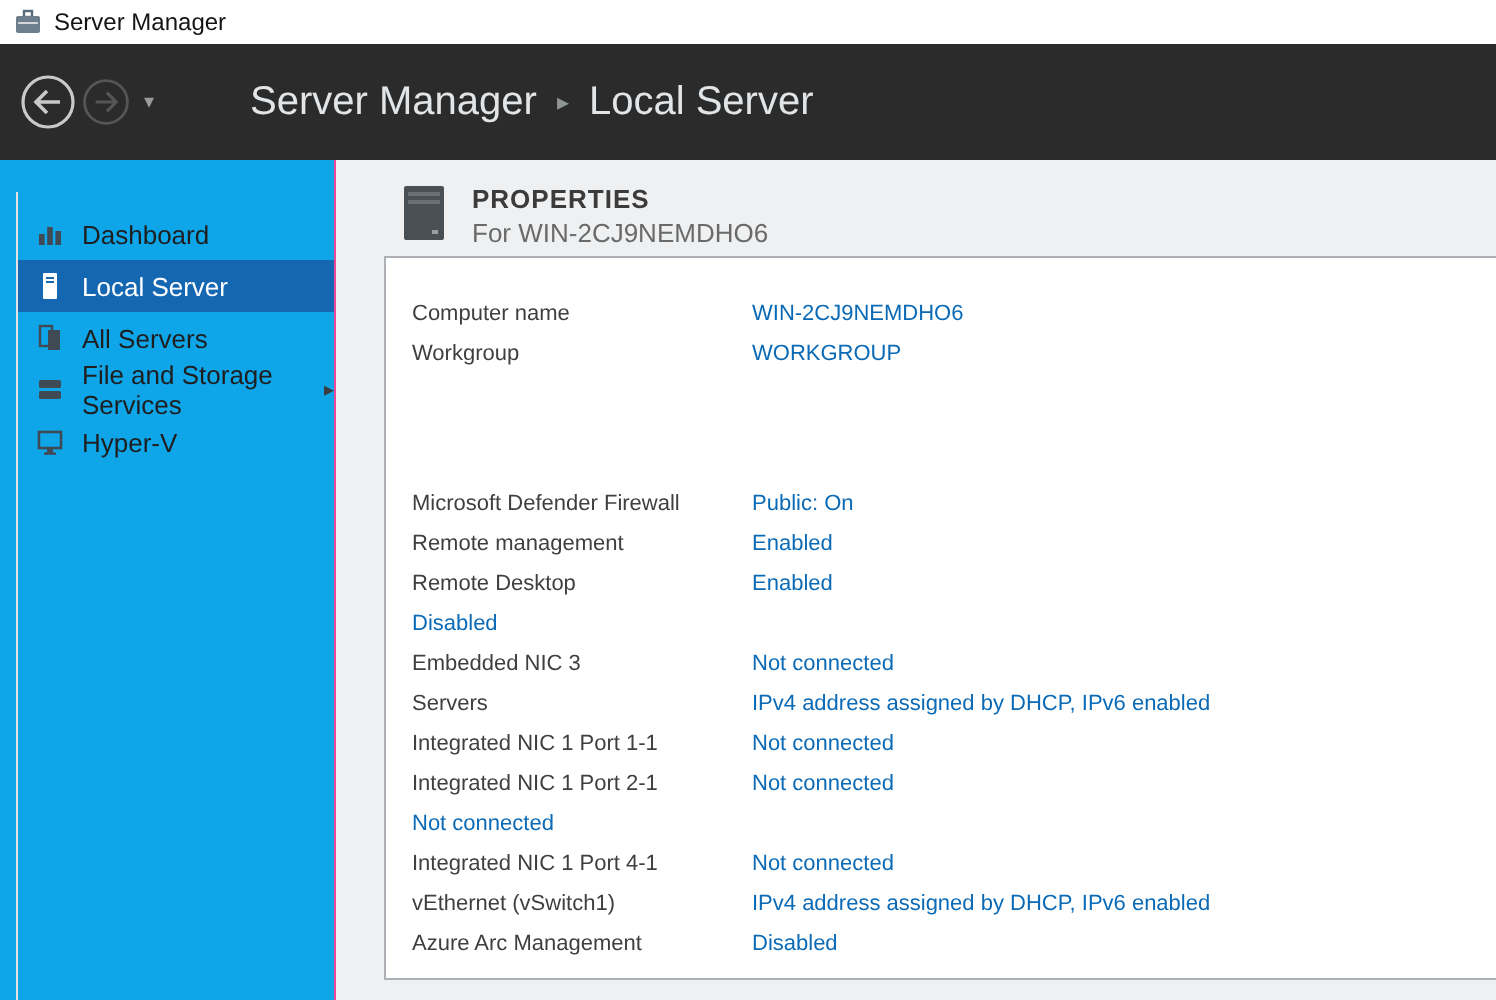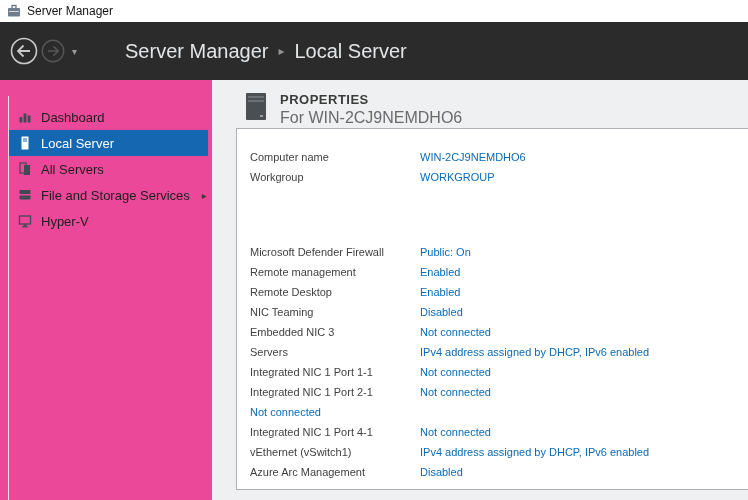--- a/index.html
+++ b/index.html
@@ -18,34 +18,34 @@
   .nav-btn { background:none; border:none; padding:0; cursor:pointer; display:flex; align-items:center; }
   .nav-caret { color:#9a9a9a; font-size:10px; margin-left:4px; background:none; border:none; cursor:pointer; }
   .breadcrumb { margin-left:48px; display:flex; align-items:center; gap:10px; font-size:20px; color:#e2e5e7; }
   .breadcrumb .crumb { cursor:pointer; }
   .breadcrumb .sep { font-size:12px; color:#8f9496; }
 
   
   .bodyrow { display:flex; height:420px; }
 
   
-  .sidebar { width:212px; background:#ec4899; border-right:4px solid #ec4899; position:relative; padding-top:24px; }
+  .sidebar { width:168px; background:#0ea5e9; border-right:1px solid #ec4899; position:relative; padding-top:24px; }
   .sidebar::before { content:""; position:absolute; left:8px; top:16px; bottom:0; width:1px; background:#e3e3e3; }
   .side-item { height:26px; display:flex; align-items:center; margin-left:9px; padding-left:9px; font-size:13px; color:#1e1e1e; cursor:pointer; }
   .side-item .icon { width:14px; height:14px; margin-right:9px; color:#3f4a55; flex-shrink:0; }
   .side-item.selected { background:#1667b2; color:#ffffff; }
   .side-item.selected .icon { color:#ffffff; }
   .side-item .expand { margin-left:12px; font-size:10px; color:#3c3c3c; }
 
   
   .content { flex:1; background:#eef0f1; display:flex; flex-direction:column; min-width:0; }
   .props-header { height:48px; display:flex; align-items:flex-start; padding:12px 12px 0 32px; gap:12px; }
   .props-header .hdr-icon { width:24px; height:30px; flex-shrink:0; }
   .props-title { font-size:13px; font-weight:bold; color:#3b3b3b; letter-spacing:0.5px; line-height:15px; }
-  .props-subtitle { font-size:16px; color:#6a6a6a; margin-top:2px; }
+  .props-subtitle { font-size:13px; color:#6a6a6a; margin-top:2px; }
 
   .panel { margin-left:24px; margin-bottom:10px; flex:1; background:#ffffff;
            border:1px solid #adb1b5; border-right:none; padding:18px 0 0 13px; font-size:11px; overflow:hidden; }
   .prop-row { height:20px; display:flex; align-items:center; }
   .prop-label { width:170px; flex-shrink:0; color:#3f3f3f; }
   .prop-value { color:#0a6ab6; text-decoration:none; cursor:pointer; white-space:nowrap; }
   .prop-spacer { height:55px; }
 </style>
 </head>
 <body>
@@ -183,21 +183,20 @@
         </div>
         <div class="prop-row">
           <span class="prop-label">Remote management</span>
           <a class="prop-value">Enabled</a>
         </div>
         <div class="prop-row">
           <span class="prop-label">Remote Desktop</span>
           <a class="prop-value">Enabled</a>
         </div>
         <div class="prop-row">
-          <span class="prop-label">NIC Teaming</span>
           <a class="prop-value">Disabled</a>
         </div>
         <div class="prop-row">
           <span class="prop-label">Embedded NIC 3</span>
           <a class="prop-value">Not connected</a>
         </div>
         <div class="prop-row">
           <span class="prop-label">Servers</span>
           <a class="prop-value">IPv4 address assigned by DHCP, IPv6 enabled</a>
         </div>

